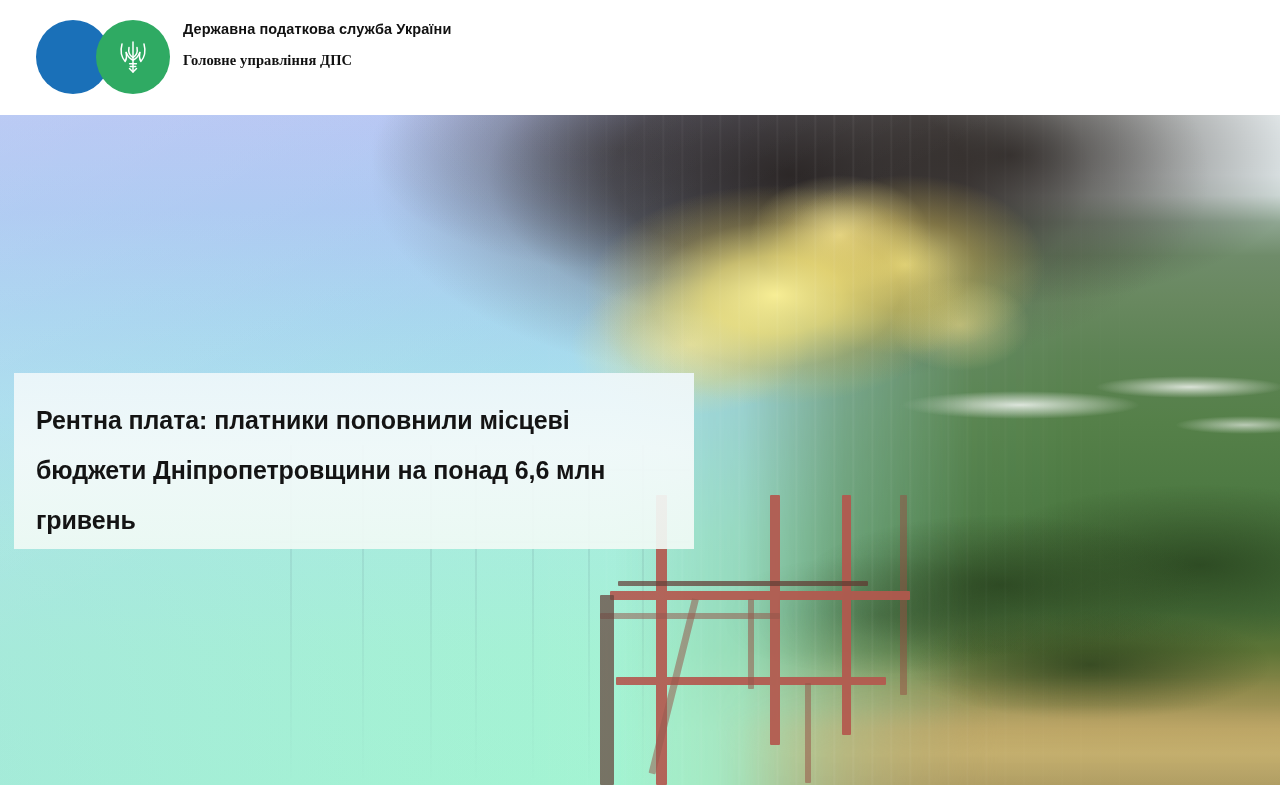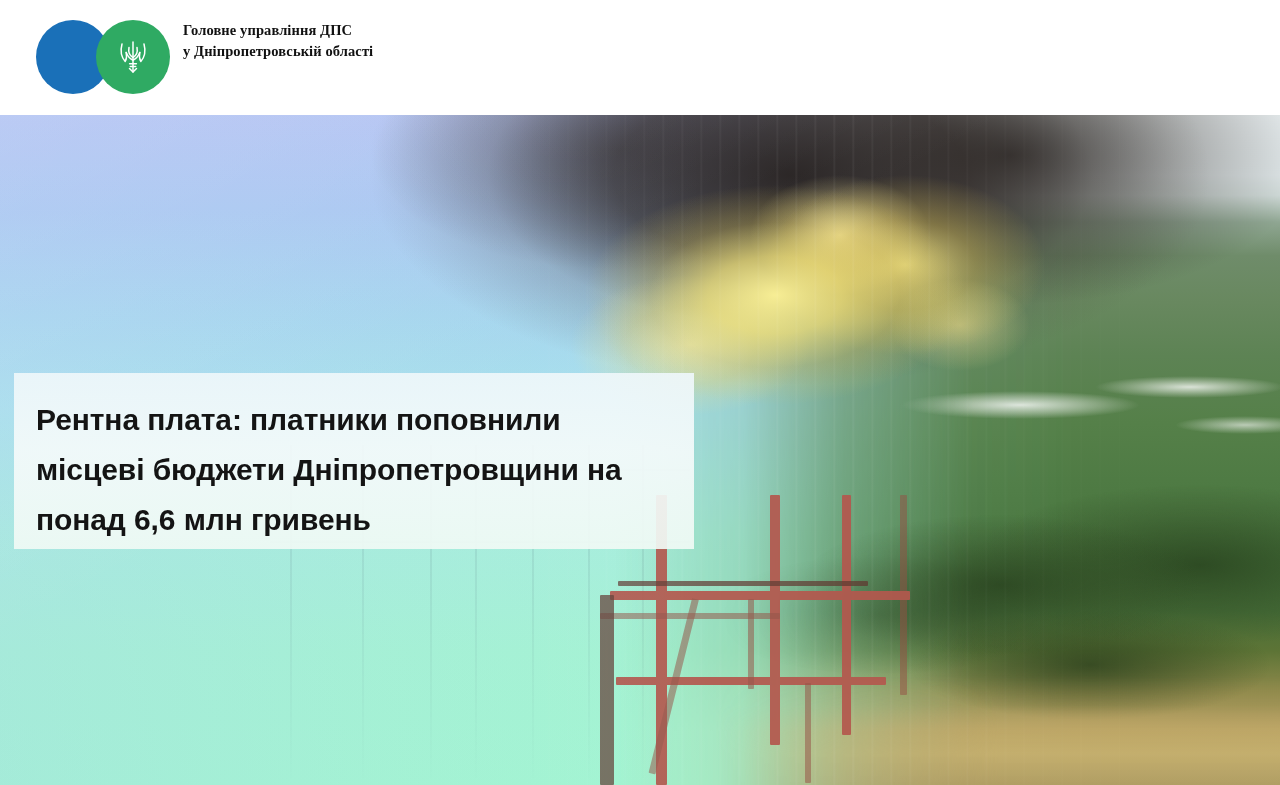--- a/index.html
+++ b/index.html
@@ -267,21 +267,21 @@
     background: linear-gradient(to bottom,
         rgba(238,247,250,0.93) 0%,
         rgba(244,250,250,0.93) 45%,
         rgba(240,250,245,0.92) 100%);
     box-sizing: border-box;
     padding: 22px 26px 0 22px;
     z-index: 10;
   }
   .title-text {
     margin: 0;
-    font-size: 30px;
+    font-size: 25px;
     font-weight: bold;
     line-height: 50px;
     color: #141414;
     letter-spacing: -0.1px;
   }
 </style>
 </head>
 <body>
 
 <div class="page">
@@ -301,22 +301,22 @@
             <path d="M8.2 14.5 C9.6 18, 12 20.8, 15 22.2 C18 20.8, 20.4 18, 21.8 14.5"></path>
             <path d="M11 9.5 C10.2 13.5, 11.6 17.5, 15 19.6 C18.4 17.5, 19.8 13.5, 19 9.5"></path>
             <path d="M11.6 25.8 L18.4 25.8"></path>
             <path d="M12.3 28.6 L17.7 28.6"></path>
           </g>
         </svg>
       </div>
     </div>
 
     <div class="org-text">
+      <p class="org-line1">Державна податкова служба України</p>
       <p class="org-line2">Головне управління ДПС</p>
-      <p class="org-line3">у Дніпропетровській області</p>
     </div>
 
   </div>
 
   <div class="hero">
 
     <div class="hero-layer bg-base"></div>
     <div class="hero-layer bg-landscape"></div>
     <div class="hero-layer bg-canopy"></div>
     <div class="hero-layer bg-river"></div>

